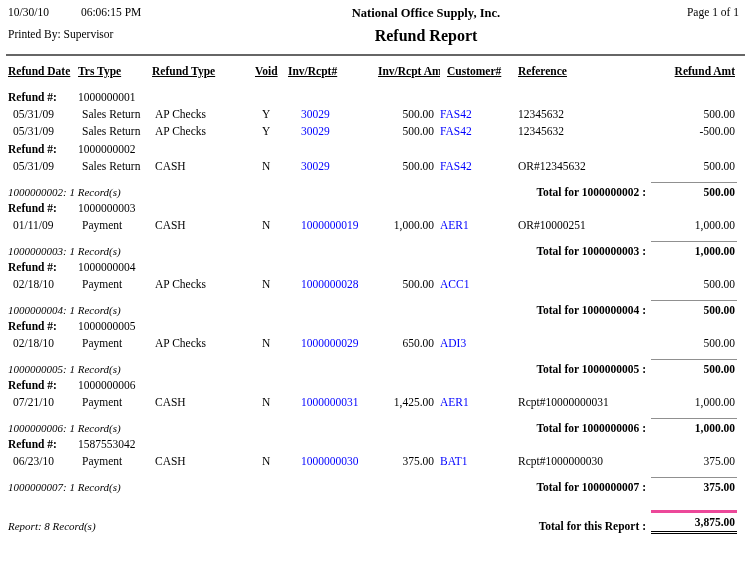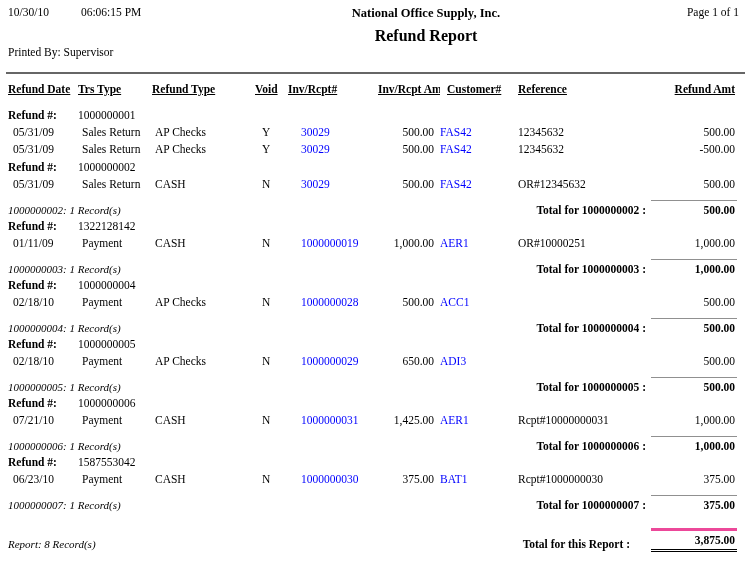--- a/index.html
+++ b/index.html
@@ -9,21 +9,21 @@
     font-size:11.5px; color:#000; overflow:hidden;
   }
   
   .report-header { display:flex; padding:6px 8px 0 8px; }
   .rh-left  { width:205px; }
   .rh-center{ flex:1; text-align:center; }
   .rh-right { width:100px; text-align:right; padding-right:4px; }
   .rh-line1 { height:17px; }
   .rh-date  { display:inline-block; width:70px; }
   .rh-time  { display:inline-block; }
-  .rh-line2 { height:17px; margin-top:23px; }
+  .rh-line2 { height:17px; margin-top:5px; }
   .rh-company { font-weight:bold; font-size:12.5px; height:17px; }
   .rh-title   { font-weight:bold; font-size:16px; margin-top:4px; }
   .top-rule { border:0; border-top:2px solid #666; margin:9px 6px 0 6px; }
 
   
   .report-body { padding:0 14px 0 8px; }
   .grid {
     display:grid;
     grid-template-columns:70px 74px 100px 34px 92px 62px 70px 130px 1fr;
   }
@@ -49,21 +49,21 @@
   .group-footer { display:flex; align-items:flex-end; padding-top:3px; height:21px; }
   .grp-count { flex:1; font-style:italic; font-size:11px; line-height:14px; }
   .grp-total-label { font-weight:bold; text-align:right; line-height:14px; margin-right:5px; }
   .grp-amt {
     width:84px; text-align:right; font-weight:bold; line-height:14px;
     border-top:1px solid #909090; padding:2px 2px 0 0;
   }
   
   .report-footer { display:flex; align-items:flex-end; margin-top:16px; }
   .rpt-count { flex:1; font-style:italic; font-size:11px; line-height:15px; }
-  .rpt-total-label { font-weight:bold; text-align:right; line-height:15px; margin-right:21px; }
+  .rpt-total-label { font-weight:bold; text-align:right; line-height:15px; margin-right:5px; }
   .rpt-amt {
     width:84px; text-align:right; font-weight:bold; line-height:15px;
     border-top:3px solid #ec4899; border-bottom:3px double #000;
     padding:2px 2px 1px 0;
   }
 </style>
 </head>
 <body>
 
 <div class="page">
@@ -135,21 +135,21 @@
           <span class="cell c6">500.00</span>
           <span class="cell c7 link">FAS42</span>
           <span class="cell c8">OR#12345632</span>
           <span class="cell c9">500.00</span>
         </div>
         <div class="group-footer">
           <span class="grp-count">1000000002: 1 Record(s)</span>
           <span class="grp-total-label">Total for 1000000002 :</span>
           <span class="grp-amt">500.00</span>
         </div>
-        <div class="group-header"><span class="gh-label">Refund #:</span><span class="gh-num">1322128142</span></div>
+        <div class="group-header"><span class="gh-label">Refund #:</span><span class="gh-num">1000000003</span></div>
         <div class="grid data-row">
           <span class="cell c1">01/11/09</span>
           <span class="cell c2">Payment</span>
           <span class="cell c3">CASH</span>
           <span class="cell c4">N</span>
           <span class="cell c5 link">1000000019</span>
           <span class="cell c6">1,000.00</span>
           <span class="cell c7 link">AER1</span>
           <span class="cell c8">OR#10000251</span>
           <span class="cell c9">1,000.00</span>

